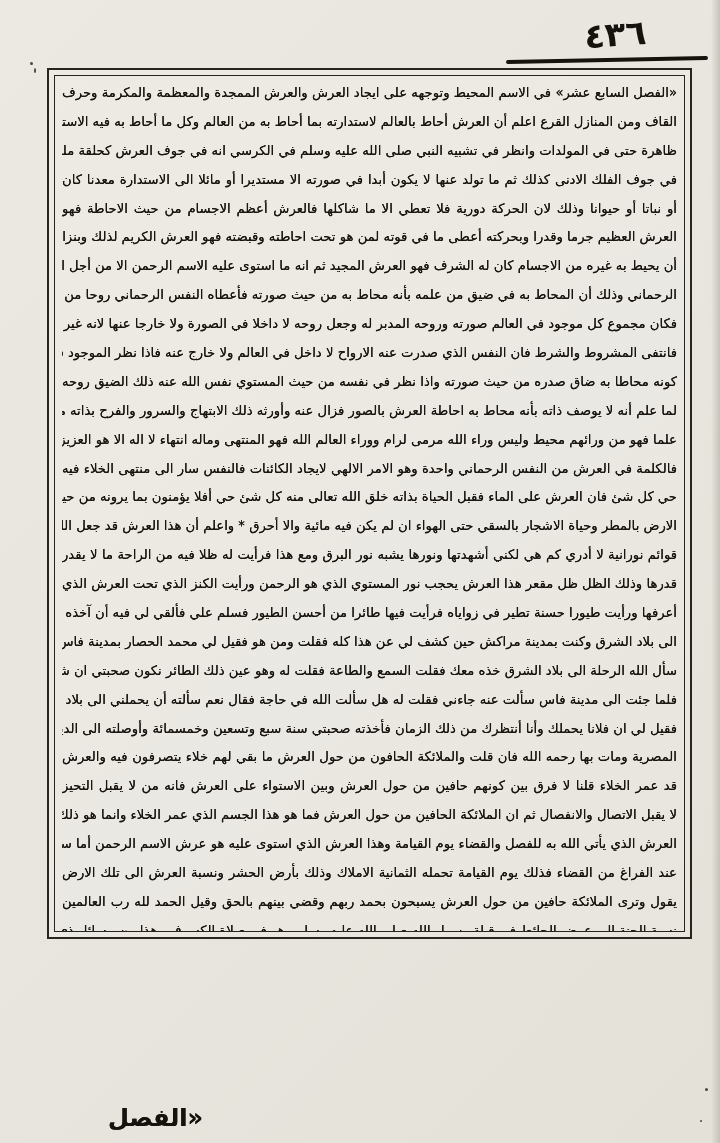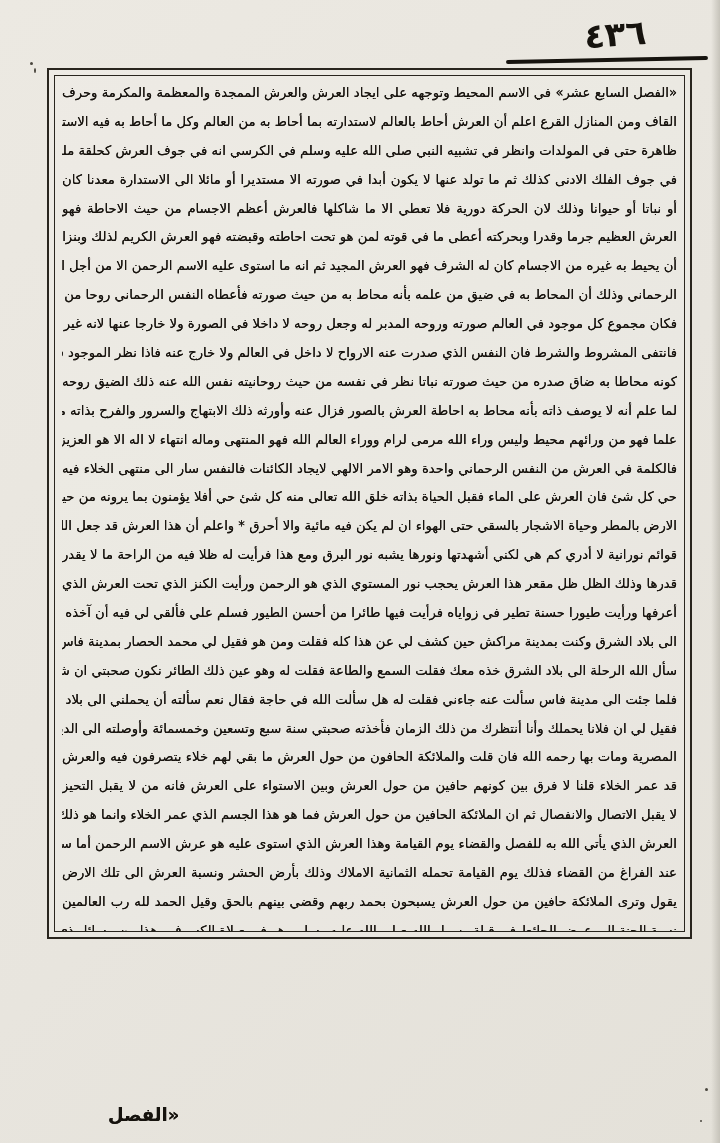--- a/index.html
+++ b/index.html
@@ -56,21 +56,21 @@
     text-align-last: justify;
     text-shadow: 0 0 0.4px #191510;
   }
   .line-last {
     text-align-last: right;
     font-weight: bold;
   }
   .catchword {
     position: absolute; top: 1104px; left: 108px;
     direction: rtl;
-    font-size: 18px; font-weight: bold; color: #16130e;
+    font-size: 24px; font-weight: bold; color: #16130e;
     text-shadow: 0 0 0.4px #16130e;
   }
   .speck { position: absolute; background: #4a463e; border-radius: 50%; }
   .speck-1 { width: 3px; height: 3px; left: 30px; top: 62px; }
   .speck-2 { width: 2px; height: 5px; left: 34px; top: 68px; }
   .speck-3 { width: 3px; height: 3px; left: 705px; top: 1088px; }
   .speck-4 { width: 2px; height: 2px; left: 700px; top: 1120px; }
 </style>
 </head>
 <body>
@@ -87,21 +87,21 @@
           <div class="line" dir="rtl">«الفصل السابع عشر» في الاسم المحيط وتوجهه على ايجاد العرش والعرش الممجدة والمعظمة والمكرمة وحرف</div>
           <div class="line" dir="rtl">القاف ومن المنازل القرع اعلم أن العرش أحاط بالعالم لاستدارته بما أحاط به من العالم وكل ما أحاط به فيه الاستدارة</div>
           <div class="line" dir="rtl">ظاهرة حتى في المولدات وانظر في تشبيه النبي صلى الله عليه وسلم في الكرسي انه في جوف العرش كحلقة ملقاة في فلاة من</div>
           <div class="line" dir="rtl">في جوف الفلك الادنى كذلك ثم ما تولد عنها لا يكون أبدا في صورته الا مستديرا أو مائلا الى الاستدارة معدنا كان</div>
           <div class="line" dir="rtl">أو نباتا أو حيوانا وذلك لان الحركة دورية فلا تعطي الا ما شاكلها فالعرش أعظم الاجسام من حيث الاحاطة فهو</div>
           <div class="line" dir="rtl">العرش العظيم جرما وقدرا وبحركته أعطى ما في قوته لمن هو تحت احاطته وقبضته فهو العرش الكريم لذلك وبنزاهته</div>
           <div class="line" dir="rtl">أن يحيط به غيره من الاجسام كان له الشرف فهو العرش المجيد ثم انه ما استوى عليه الاسم الرحمن الا من أجل النفس</div>
           <div class="line" dir="rtl">الرحماني وذلك أن المحاط به في ضيق من علمه بأنه محاط به من حيث صورته فأعطاه النفس الرحماني روحا من أمره</div>
           <div class="line" dir="rtl">فكان مجموع كل موجود في العالم صورته وروحه المدبر له وجعل روحه لا داخلا في الصورة ولا خارجا عنها لانه غير متحيز</div>
           <div class="line" dir="rtl">فانتفى المشروط والشرط فان النفس الذي صدرت عنه الارواح لا داخل في العالم ولا خارج عنه فاذا نظر الموجود في</div>
-          <div class="line" dir="rtl">كونه محاطا به ضاق صدره من حيث صورته نباتا نظر في نفسه من حيث روحانيته نفس الله عنه ذلك الضيق روحه</div>
+          <div class="line" dir="rtl">كونه محاطا به ضاق صدره من حيث صورته واذا نظر في نفسه من حيث المستوي نفس الله عنه ذلك الضيق روحه</div>
           <div class="line" dir="rtl">لما علم أنه لا يوصف ذاته بأنه محاط به احاطة العرش بالصور فزال عنه وأورثه ذلك الابتهاج والسرور والفرح بذاته من</div>
           <div class="line" dir="rtl">علما فهو من ورائهم محيط وليس وراء الله مرمى لرام ووراء العالم الله فهو المنتهى وماله انتهاء لا اله الا هو العزيز الحكيم</div>
           <div class="line" dir="rtl">فالكلمة في العرش من النفس الرحماني واحدة وهو الامر الالهي لايجاد الكائنات فالنفس سار الى منتهى الخلاء فيه</div>
           <div class="line" dir="rtl">حي كل شئ فان العرش على الماء فقبل الحياة بذاته خلق الله تعالى منه كل شئ حي أفلا يؤمنون بما يرونه من حياة</div>
           <div class="line" dir="rtl">الارض بالمطر وحياة الاشجار بالسقي حتى الهواء ان لم يكن فيه مائية والا أحرق * واعلم أن هذا العرش قد جعل الله له</div>
           <div class="line" dir="rtl">قوائم نورانية لا أدري كم هي لكني أشهدتها ونورها يشبه نور البرق ومع هذا فرأيت له ظلا فيه من الراحة ما لا يقدر</div>
           <div class="line" dir="rtl">قدرها وذلك الظل ظل مقعر هذا العرش يحجب نور المستوي الذي هو الرحمن ورأيت الكنز الذي تحت العرش الذي</div>
           <div class="line" dir="rtl">أعرفها ورأيت طيورا حسنة تطير في زواياه فرأيت فيها طائرا من أحسن الطيور فسلم علي فألقي لي فيه أن آخذه صحبتي</div>
           <div class="line" dir="rtl">الى بلاد الشرق وكنت بمدينة مراكش حين كشف لي عن هذا كله فقلت ومن هو فقيل لي محمد الحصار بمدينة فاس</div>
           <div class="line" dir="rtl">سأل الله الرحلة الى بلاد الشرق خذه معك فقلت السمع والطاعة فقلت له وهو عين ذلك الطائر نكون صحبتي ان شاء الله</div>

